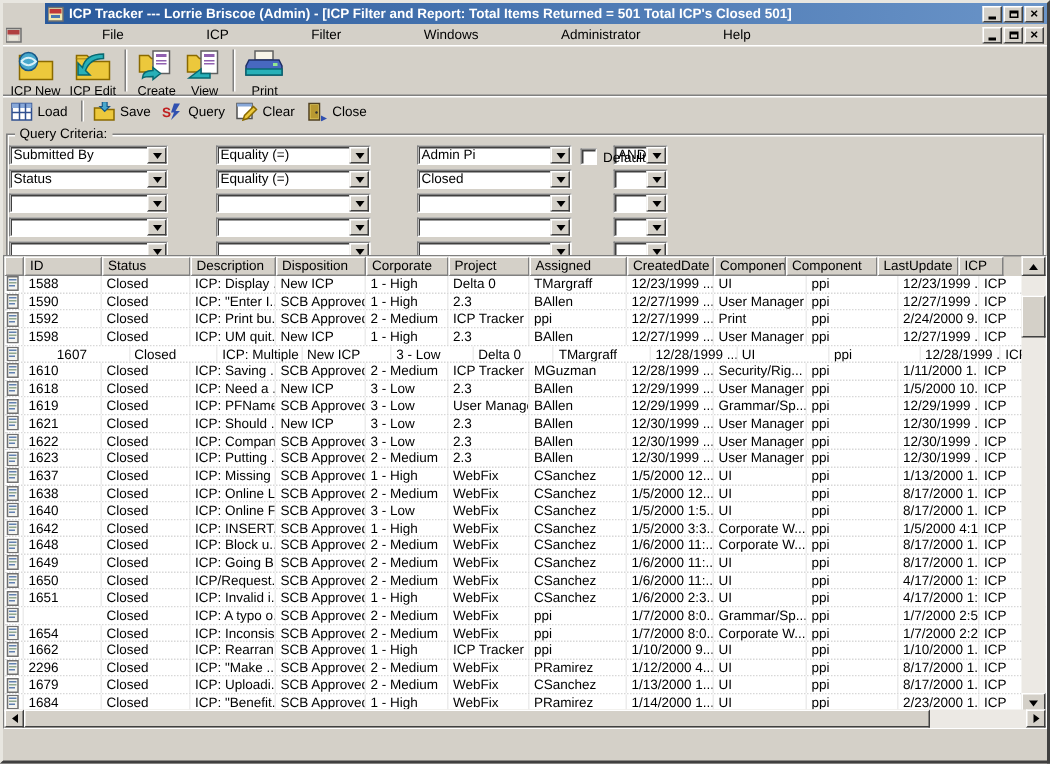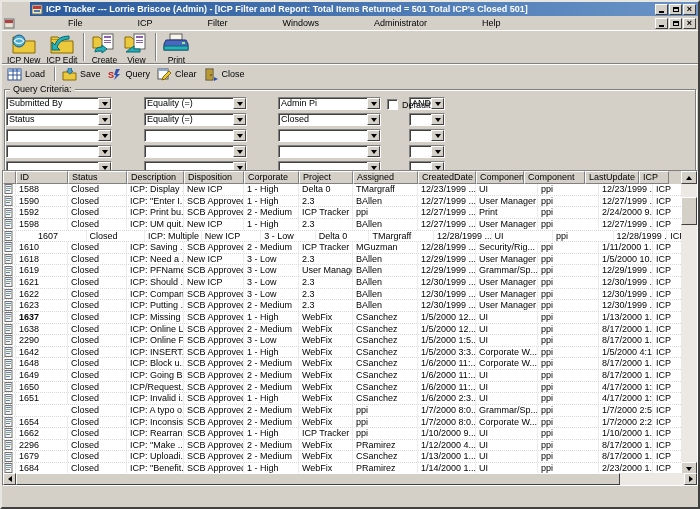--- a/index.html
+++ b/index.html
@@ -693,21 +693,21 @@
           <div class="lcell icell" style="width: 13px;">
             <span>
               <svg width="10" height="10" viewBox="0 0 10 10">
                 <rect x="1" y="0.5" width="7" height="9" fill="#f4f4f0" stroke="#707070"></rect>
                 <rect x="2" y="2" width="5" height="1" fill="#6080b0"></rect>
                 <rect x="2" y="4" width="5" height="1" fill="#90a890"></rect>
                 <rect x="2" y="6" width="4" height="1" fill="#6080b0"></rect>
               </svg>
             </span>
           </div>
-          <div class="lcell" style="width: 52px; font-weight: bold;">1637</div>
+          <div class="lcell" style="width: 52px;">1637</div>
           <div class="lcell" style="width: 59px;">Closed</div>
           <div class="lcell" style="width: 57px;">ICP: Missing ...</div>
           <div class="lcell" style="width: 60px;">SCB Approved</div>
           <div class="lcell" style="width: 55px;">1 - High</div>
           <div class="lcell" style="width: 54px;">WebFix</div>
           <div class="lcell" style="width: 65px;">CSanchez</div>
           <div class="lcell" style="width: 58px;">1/5/2000 12...</div>
           <div class="lcell" style="width: 62px;">UI</div>
           <div class="lcell" style="width: 61px;">ppi</div>
           <div class="lcell" style="width: 54px;">1/13/2000 1...</div>
@@ -741,21 +741,21 @@
           <div class="lcell icell" style="width: 13px;">
             <span>
               <svg width="10" height="10" viewBox="0 0 10 10">
                 <rect x="1" y="0.5" width="7" height="9" fill="#f4f4f0" stroke="#707070"></rect>
                 <rect x="2" y="2" width="5" height="1" fill="#6080b0"></rect>
                 <rect x="2" y="4" width="5" height="1" fill="#90a890"></rect>
                 <rect x="2" y="6" width="4" height="1" fill="#6080b0"></rect>
               </svg>
             </span>
           </div>
-          <div class="lcell" style="width: 52px;">2290</div>
+          <div class="lcell" style="width: 52px;">1640</div>
           <div class="lcell" style="width: 59px;">Closed</div>
           <div class="lcell" style="width: 57px;">ICP: Online F...</div>
           <div class="lcell" style="width: 60px;">SCB Approved</div>
           <div class="lcell" style="width: 55px;">3 - Low</div>
           <div class="lcell" style="width: 54px;">WebFix</div>
           <div class="lcell" style="width: 65px;">CSanchez</div>
           <div class="lcell" style="width: 58px;">1/5/2000 1:5...</div>
           <div class="lcell" style="width: 62px;">UI</div>
           <div class="lcell" style="width: 61px;">ppi</div>
           <div class="lcell" style="width: 54px;">8/17/2000 1...</div>

